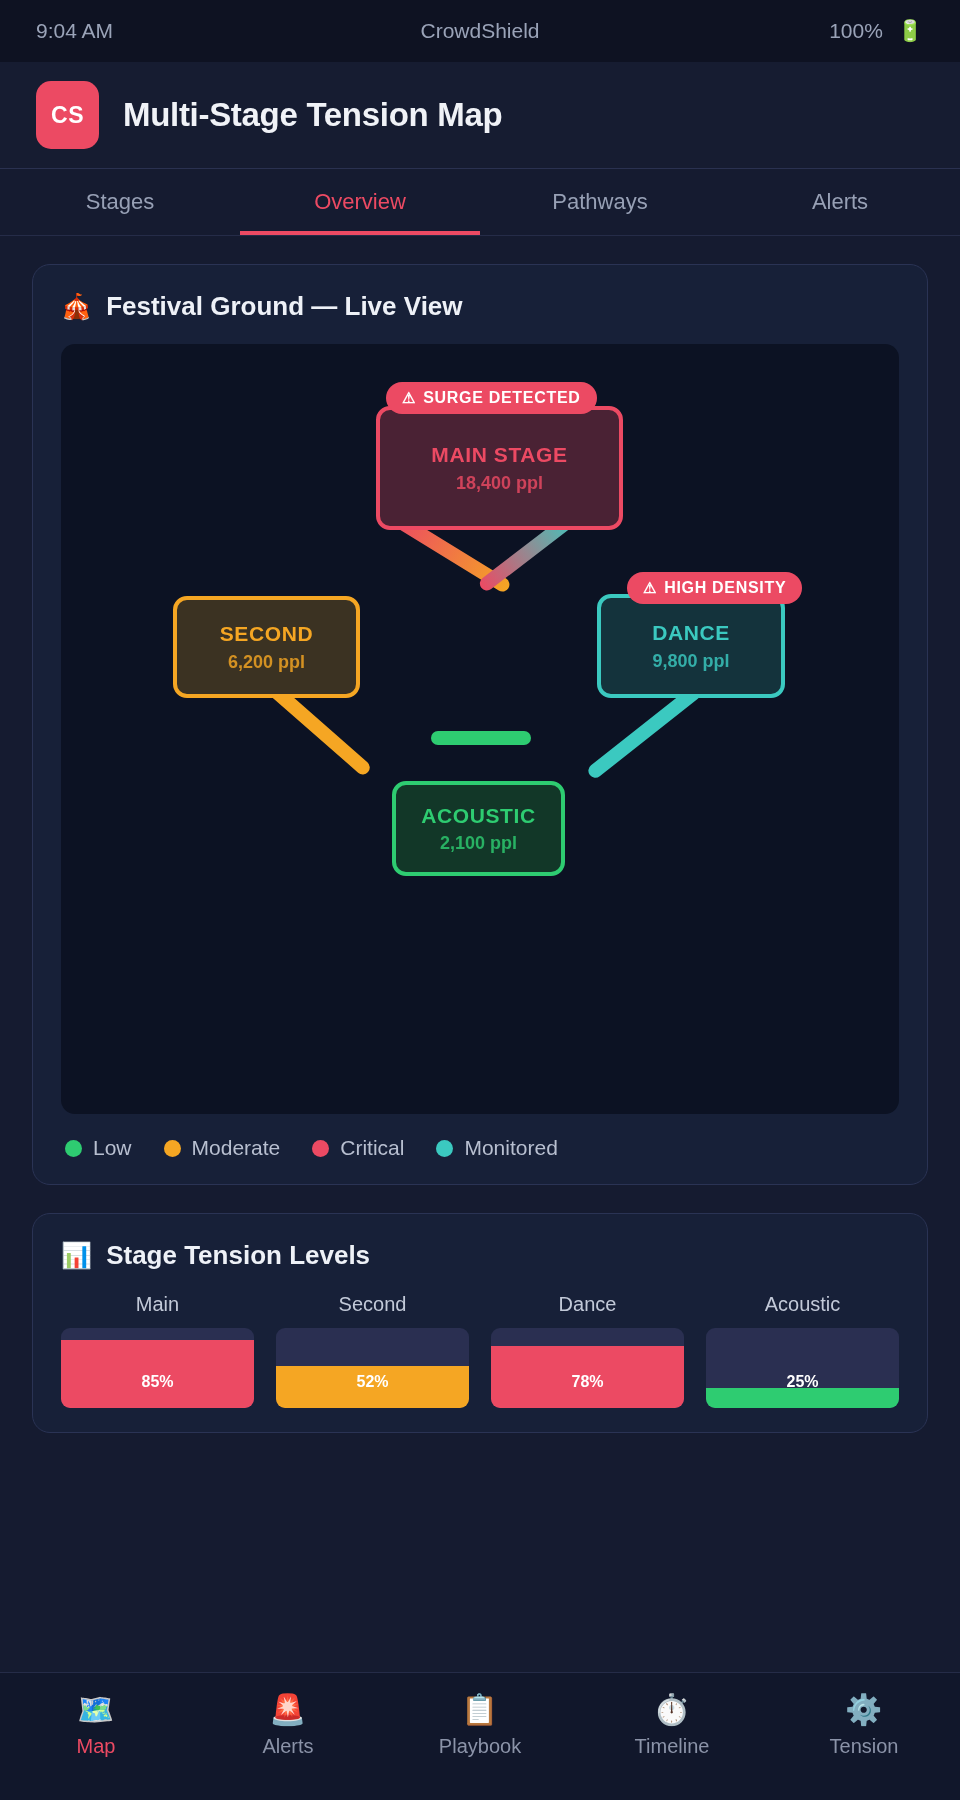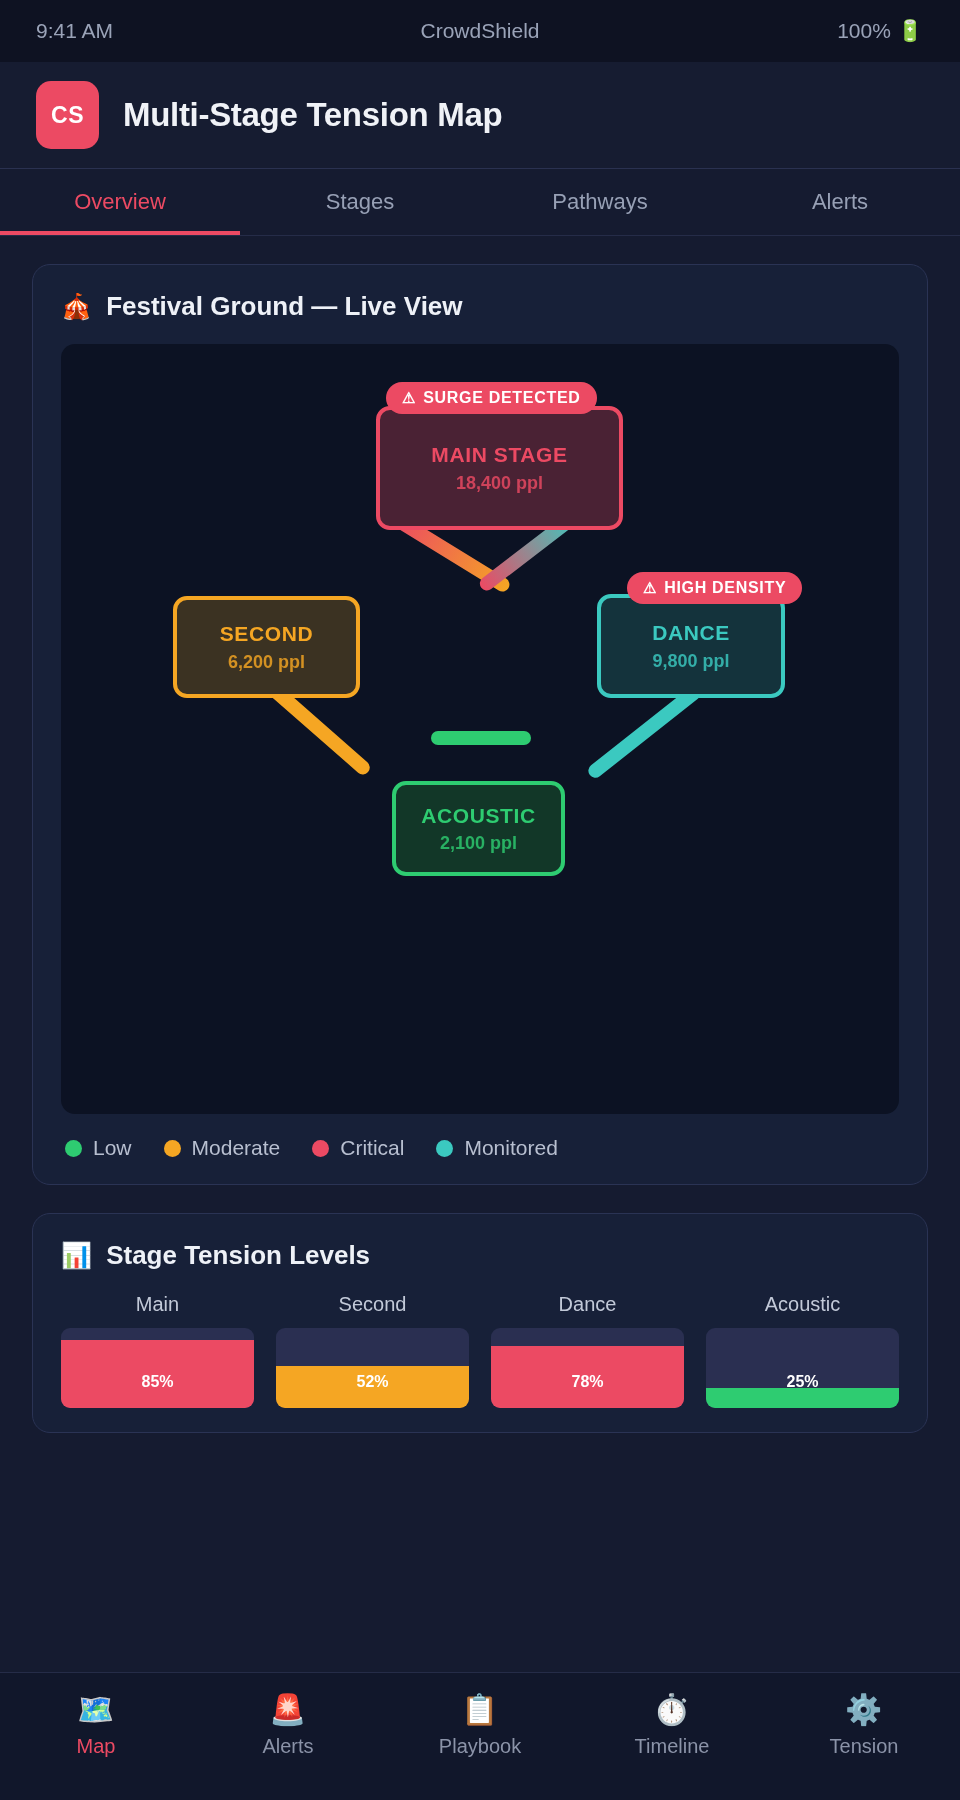--- a/index.html
+++ b/index.html
@@ -16,21 +16,21 @@
     height:62px; flex:0 0 62px;
     background:#0e1222;
     display:flex; align-items:center; justify-content:space-between;
     padding:0 36px;
     color:#9aa3b8; font-size:21px;
   }
   .sb-center { position:absolute; left:0; right:0; text-align:center;
                color:#9aa3b8; font-size:21px; pointer-events:none; }
   .sb-wrap { position:relative; width:100%; display:flex;
              align-items:center; justify-content:space-between; }
-  .sb-right { display:flex; align-items:center; gap:7px; z-index:2; }
+  .sb-right { display:flex; align-items:center; gap:15px; z-index:2; }
   .sb-left { z-index:2; }
 
   
   .appheader {
     flex:0 0 107px; height:107px;
     background:#161c31;
     display:flex; align-items:center; gap:24px;
     padding:0 36px;
     border-bottom:1px solid #2a3150;
   }
@@ -142,42 +142,42 @@
     color:#8b93a8; font-size:20px;
   }
   .navitem.active { color:#ec4a63; }
   .navitem .nicon { font-size:30px; line-height:1; }
 </style>
 </head>
 <body>
 
 <div class="statusbar">
   <div class="sb-wrap">
-    <span class="sb-left">9:41 AM</span>
+    <span class="sb-left">9:04 AM</span>
     <span class="sb-center">CrowdShield</span>
     <span class="sb-right">
       <span>100%</span>
       <span>🔋</span>
     </span>
   </div>
 </div>
 
 <div class="appheader">
   <div class="logo">
     <span>CS</span>
   </div>
   <div class="apptitle">Multi-Stage Tension Map</div>
 </div>
 
 <div class="tabs" id="tabbar">
+    <div class="tab">
+      <span>Stages</span>
+    </div>
     <div class="tab active">
       <span>Overview</span>
-    </div>
-    <div class="tab">
-      <span>Stages</span>
     </div>
     <div class="tab">
       <span>Pathways</span>
     </div>
     <div class="tab">
       <span>Alerts</span>
     </div>
   </div>
 
 <div class="content">

